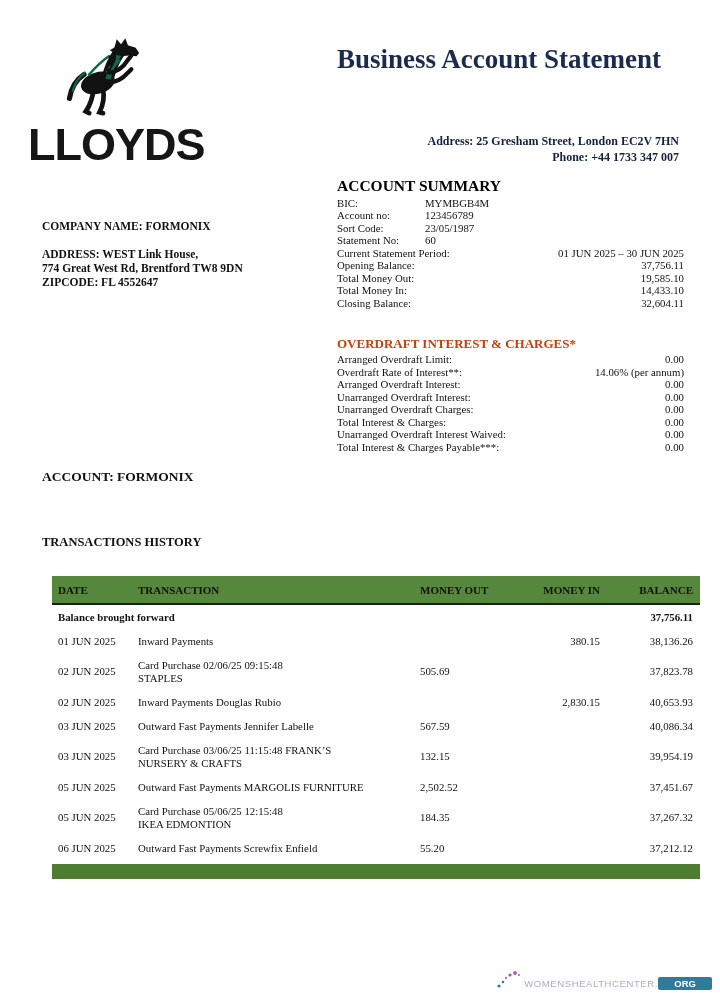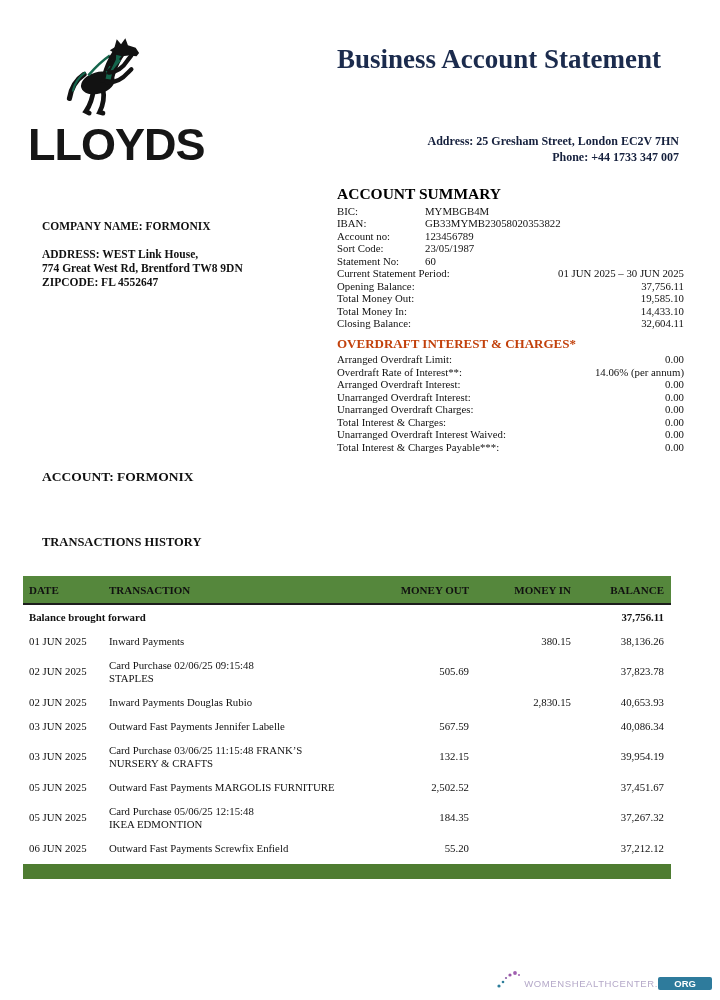--- a/index.html
+++ b/index.html
@@ -13,21 +13,21 @@
              letter-spacing:-1px;color:#161616;line-height:46px;margin-top:2px;}
 
   
   .doc-title{position:absolute;left:337px;top:44px;width:347px;
              font-weight:bold;font-size:27px;color:#1b2b4d;line-height:30px;}
   .contact{position:absolute;left:337px;top:134px;width:342px;text-align:right;
            font-weight:bold;font-size:12px;line-height:15.5px;color:#15203d;}
 
   
   .summary{position:absolute;left:337px;top:177px;width:347px;}
-  .summary h2{margin:8px 0 3px 0;font-size:15.5px;line-height:17px;color:#000;}
+  .summary h2{margin:0 0 3px 0;font-size:15.5px;line-height:17px;color:#000;}
   .srow{display:flex;font-size:10.8px;line-height:12.45px;justify-content:center;}
   .srow .slabel{white-space:nowrap;}
   .srow.left .slabel{width:88px;flex:none;}
   .srow.left .sval{flex:1;text-align:left;}
   .srow.right .sval{flex:1;text-align:right;}
 
   
   .company{position:absolute;left:42px;top:219px;font-weight:bold;font-size:11.5px;line-height:14px;}
   .company .cname{margin-bottom:14px;}
 
@@ -36,28 +36,28 @@
   .overdraft h2{margin:0 0 2px 0;font-size:13px;line-height:15px;color:#c2410c;}
   .orow{display:flex;font-size:10.8px;line-height:12.55px;}
   .orow .slabel{white-space:nowrap;}
   .orow .sval{flex:1;text-align:right;}
 
   
   .account-line{position:absolute;left:42px;top:469px;font-weight:bold;font-size:13.5px;}
   .tx-heading{position:absolute;left:42px;top:535px;font-weight:bold;font-size:12.5px;}
 
   
-  .tx-table{position:absolute;left:23px;top:576px;width:648px;}
+  .tx-table{position:absolute;left:52px;top:576px;width:648px;}
   .tx-head{display:flex;align-items:center;height:27px;background:#55873c;
            border-bottom:2px solid #1d1d1d;font-weight:bold;font-size:11px;}
   .tx-row{display:flex;align-items:center;padding:5.5px 0;font-size:10.8px;line-height:13px;}
   .tx-row.bold{font-weight:bold;}
   .col-date{width:86px;flex:none;padding-left:6px;box-sizing:border-box;}
   .col-desc{flex:1;}
-  .col-out{width:78px;flex:none;text-align:right;}
+  .col-out{width:78px;flex:none;text-align:left;}
   .col-in{width:102px;flex:none;text-align:right;}
   .col-bal{width:100px;flex:none;text-align:right;padding-right:7px;box-sizing:border-box;}
   .tx-foot{height:15px;background:#4e7c31;margin-top:4px;}
 
   
   .watermark{position:absolute;right:8px;bottom:10px;display:flex;align-items:flex-end;
              font-family:"Liberation Sans",sans-serif;}
   .wm-site{color:#b4a8c8;font-size:9.5px;letter-spacing:0.6px;line-height:12px;}
   .wm-dot{color:#b4a8c8;font-size:9.5px;line-height:12px;}
   .wm-org{background:#2e7b9c;color:#ffffff;font-weight:bold;font-size:9.5px;
@@ -94,24 +94,20 @@
     <div>Phone:  +44 1733 347 007</div>
   </div>
 
   <div class="summary">
     <h2>ACCOUNT SUMMARY</h2>
     <div class="srow left">
         <span class="slabel">BIC:</span>
         <span class="sval">MYMBGB4M</span>
       </div>
     <div class="srow left">
-        <span class="slabel">IBAN:</span>
-        <span class="sval">GB33MYMB23058020353822</span>
-      </div>
-    <div class="srow left">
         <span class="slabel">Account no:</span>
         <span class="sval">123456789</span>
       </div>
     <div class="srow left">
         <span class="slabel">Sort Code:</span>
         <span class="sval">23/05/1987</span>
       </div>
     <div class="srow left">
         <span class="slabel">Statement No:</span>
         <span class="sval">60</span>

